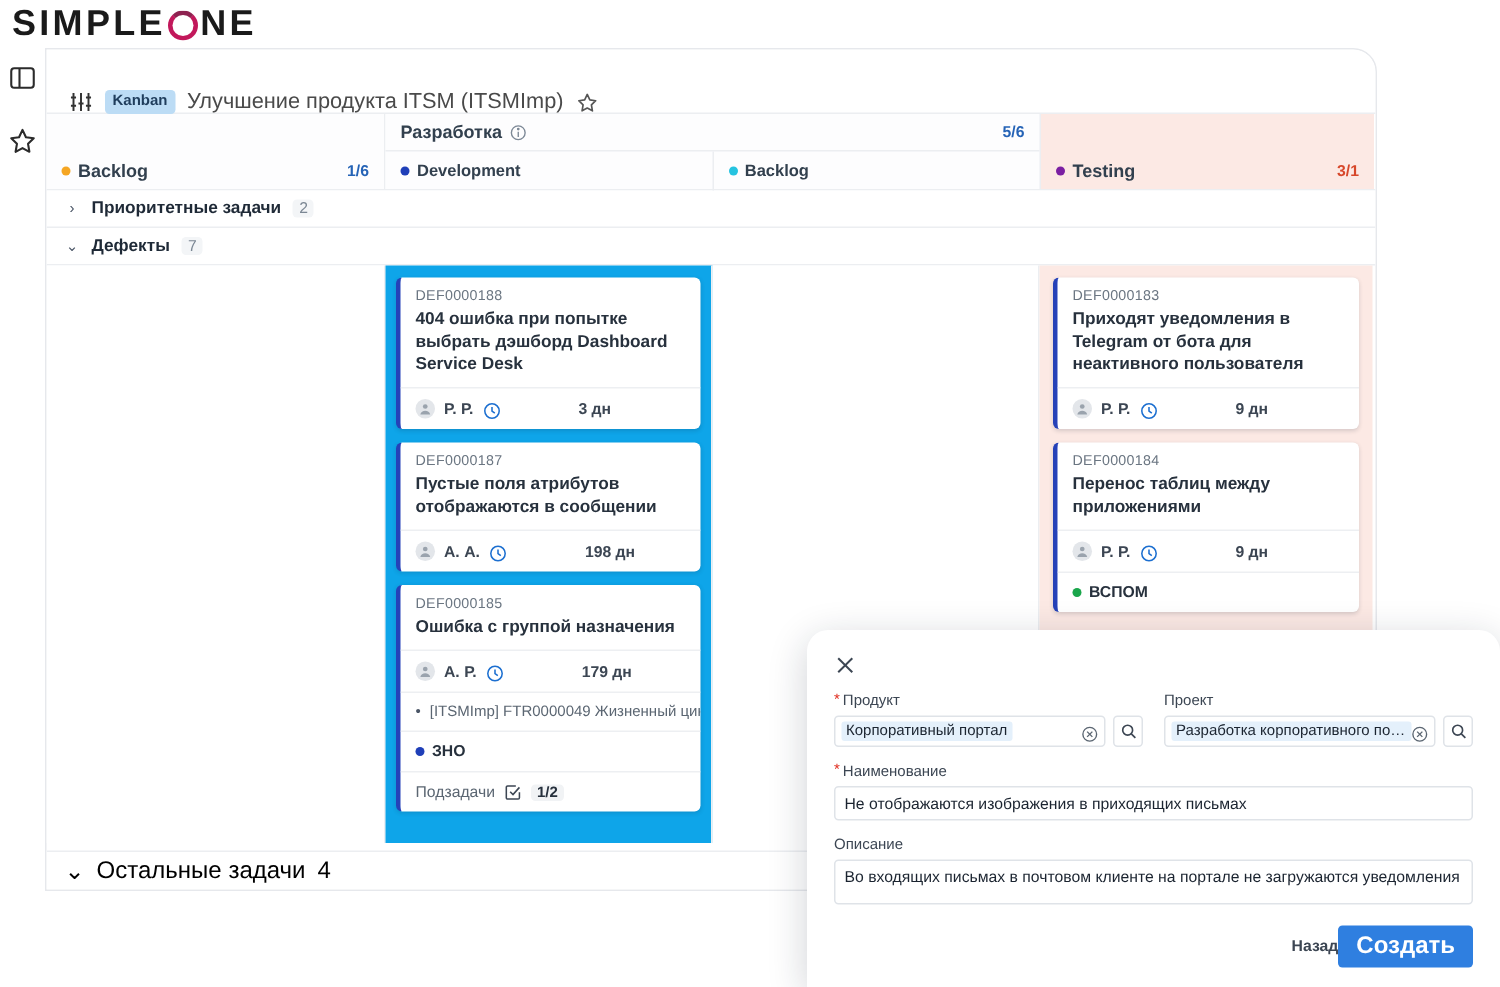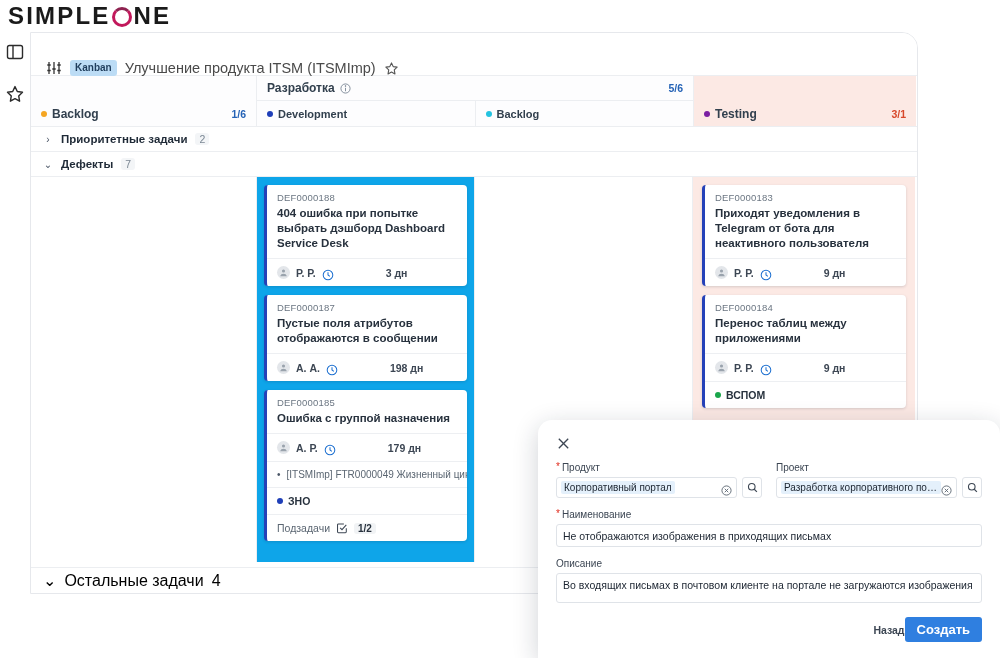--- a/index.html
+++ b/index.html
@@ -123,21 +123,21 @@
   .mag { width:20px; height:21px; border:1px solid #dfe3e8; border-radius:3px; display:flex;
          align-items:center; justify-content:center; color:#3c4653; cursor:pointer; flex:0 0 auto; }
   .mag svg { width:11px; height:11px; }
   .txtbox { border:1px solid #dfe3e8; border-radius:3px; background:#fff; font-size:10.5px;
             color:#1b2430; padding:5px 6px; }
   .h1line { height:23px; }
   .h2line { height:30px; }
   .mfoot { display:flex; justify-content:flex-end; align-items:center; margin-top:14px; }
   .btn-back { font-size:10.5px; color:#3c4653; font-weight:600; cursor:pointer;
               background:none; border:none; font-family:inherit; }
-  .btn-create { background:#2f7fe0; color:#fff; font-size:13px; font-weight:600;
+  .btn-create { background:#2f7fe0; color:#fff; font-size:16px; font-weight:600;
                 border:none; border-radius:3px; padding:5px 12px; cursor:pointer;
                 font-family:inherit; }
 </style>
 </head>
 <body>
 
 <div class="root">
 
   <div class="logo-bar">
     <div class="logo">
@@ -472,21 +472,21 @@
         <span class="req">*</span>
         <span>Наименование</span>
       </div>
       <div class="txtbox h1line">Не отображаются изображения в приходящих письмах</div>
     </div>
 
     <div class="fld" style="margin-top:11px">
       <div class="flabel">
         <span>Описание</span>
       </div>
-      <div class="txtbox h2line">Во входящих письмах в почтовом клиенте на портале не загружаются изображения</div>
+      <div class="txtbox h2line">Во входящих письмах в почтовом клиенте на портале не загружаются уведомления</div>
     </div>
 
     <div class="mfoot">
       <button class="btn-back">Назад</button>
       <button class="btn-create">Создать</button>
     </div>
   </div>
 
 </div>
 

